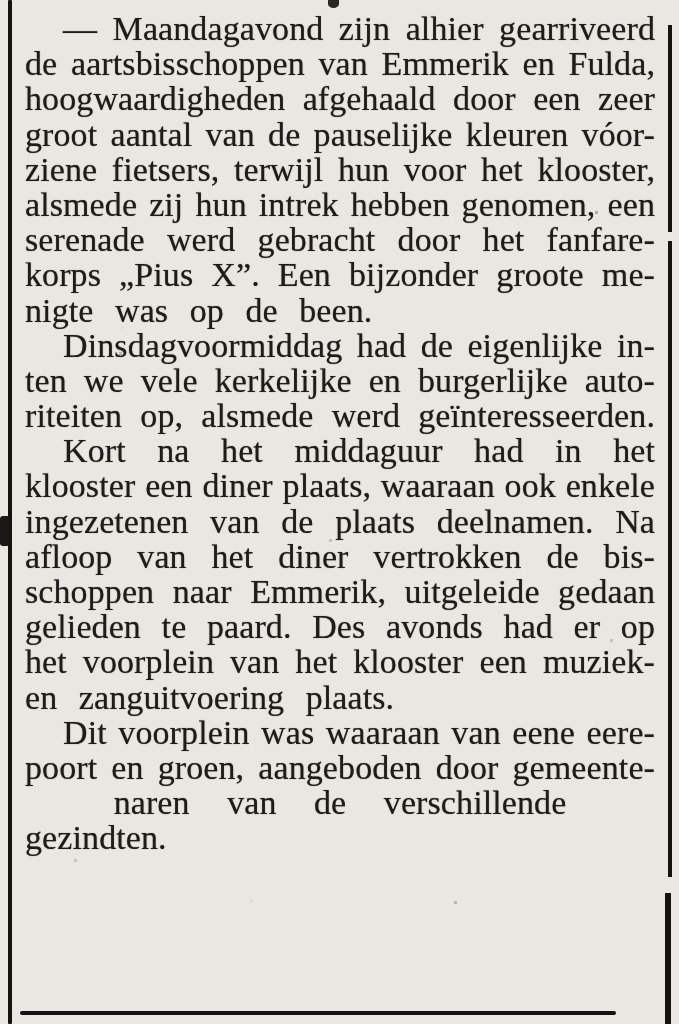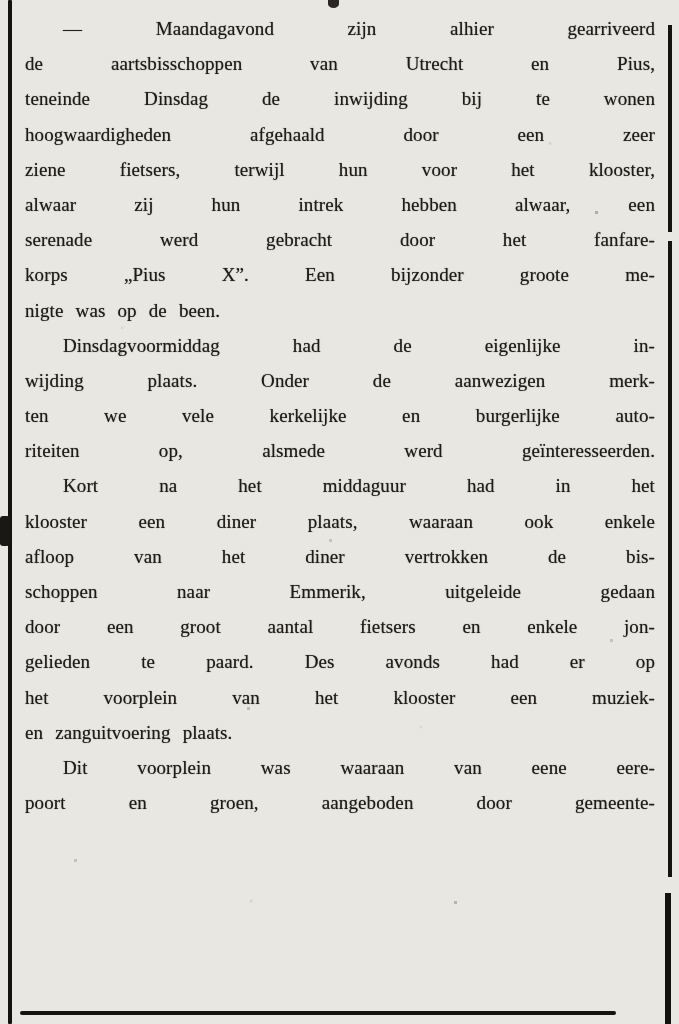--- a/index.html
+++ b/index.html
@@ -70,21 +70,21 @@
       611px 640px 0 1px rgba(110,108,100,0.3),
       75px 860px 0 1px rgba(110,108,100,0.3);
   }
   
   .column {
     position: absolute;
     left: 25px;
     top: 11px;
     width: 630px;
     color: #1f1c18;
-    font-size: 19px;
+    font-size: 34px;
     line-height: 35.2px;
     text-shadow: 0 0 1px rgba(33,30,26,0.65);
     letter-spacing: 0.1px;
   }
   .line {
     text-align: justify;
     text-align-last: justify;
     text-justify: inter-word;
     height: 35.2px;
     overflow: visible;
@@ -109,37 +109,37 @@
   <div class="rule-v rule-right-1"></div>
   <div class="rule-v rule-right-2"></div>
   <div class="rule-v rule-right-3"></div>
   <div class="rule-bottom"></div>
   <div class="stray-mark"></div>
   <div class="ink-blotch"></div>
   <div class="speckles"></div>
 
   <article class="column">
     <div class="line indent">— Maandagavond zijn alhier gearriveerd</div>
-    <div class="line">de aartsbisschoppen van Utrecht en Pius,</div>
-    <div class="line">teneinde Dinsdag de inwijding bij te wonen</div>
+    <div class="line">de aartsbisschoppen van Emmerik en Fulda,</div>
     <div class="line">hoogwaardigheden afgehaald door een zeer</div>
+    <div class="line">groot aantal van de pauselijke kleuren vóor-</div>
     <div class="line">ziene fietsers, terwijl hun voor het klooster,</div>
-    <div class="line">alwaar zij hun intrek hebben alwaar, een</div>
+    <div class="line">alsmede zij hun intrek hebben genomen, een</div>
     <div class="line">serenade werd gebracht door het fanfare-</div>
     <div class="line">korps „Pius X”. Een bijzonder groote me-</div>
     <div class="line short">nigte was op de been.</div>
     <div class="line indent">Dinsdagvoormiddag had de eigenlijke in-</div>
-    <div class="line">wijding plaats. Onder de aanwezigen merk-</div>
     <div class="line">ten we vele kerkelijke en burgerlijke auto-</div>
     <div class="line">riteiten op, alsmede werd geïnteresseerden.</div>
     <div class="line indent">Kort na het middaguur had in het</div>
     <div class="line">klooster een diner plaats, waaraan ook enkele</div>
+    <div class="line">ingezetenen van de plaats deelnamen. Na</div>
     <div class="line">afloop van het diner vertrokken de bis-</div>
     <div class="line">schoppen naar Emmerik, uitgeleide gedaan</div>
-    <div class="line">door een groot aantal fietsers en enkele jon-</div>
     <div class="line">gelieden te paard. Des avonds had er op</div>
     <div class="line">het voorplein van het klooster een muziek-</div>
     <div class="line short">en zanguitvoering plaats.</div>
     <div class="line indent">Dit voorplein was waaraan van eene eere-</div>
     <div class="line">poort en groen, aangeboden door gemeente-</div>
+    <div class="line short wide">naren van de verschillende gezindten.</div>
   </article>
 
 </div>
 
 </body></html>

